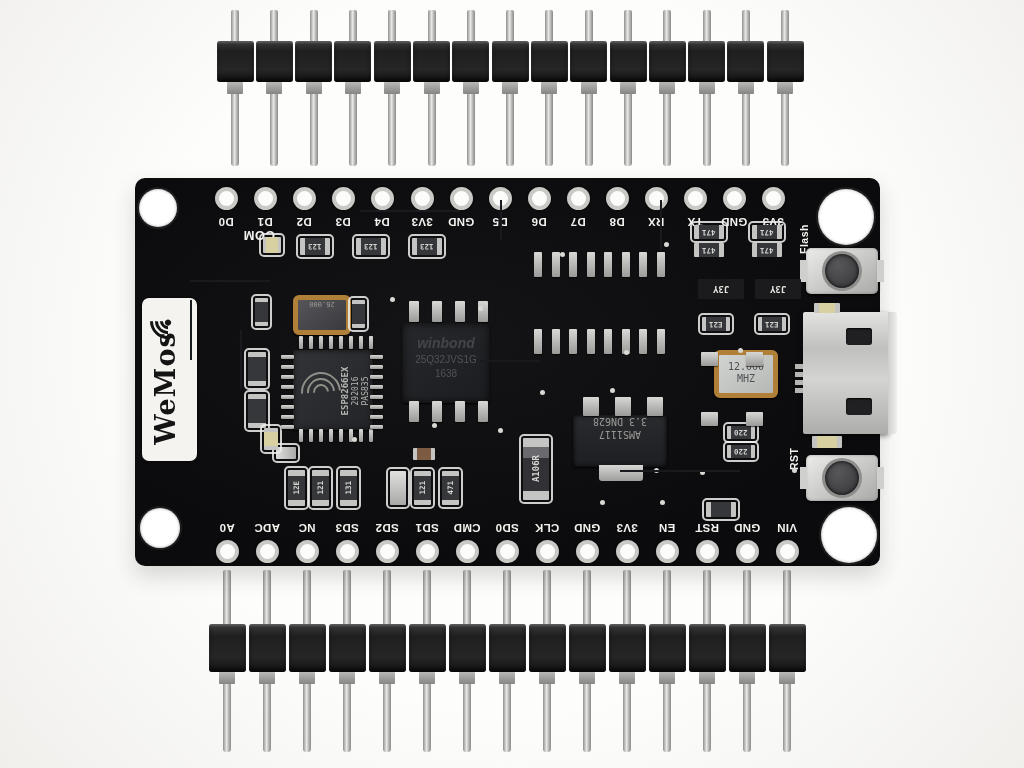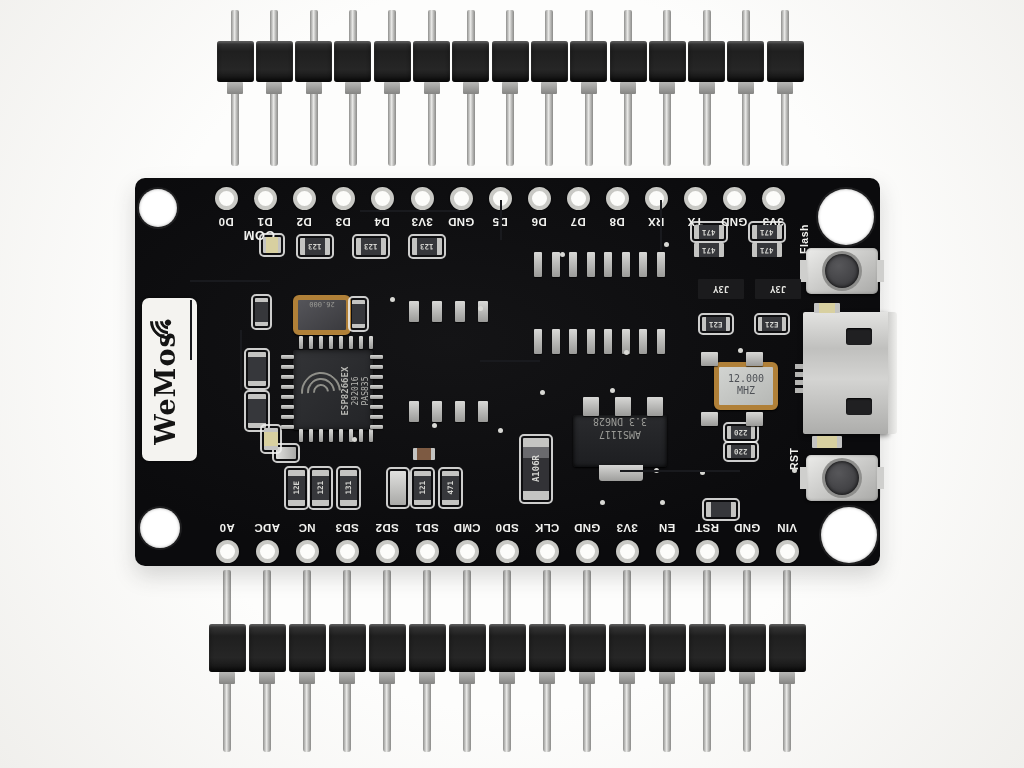--- a/index.html
+++ b/index.html
@@ -221,31 +221,36 @@
       <span class="arc" style="left:8px;top:22px;width:36px;height:36px;"></span>
       <span class="arc" style="left:14px;top:28px;width:24px;height:24px;"></span>
       <span class="arc" style="left:20px;top:34px;width:12px;height:12px;"></span>
       <div class="esp-text">
         <div class="l1">ESP8266EX</div>
         <div class="l2">292016</div>
         <div class="l3">PAS835</div>
       </div>
     </div>
 
+    <div id="winbond-chip" class="chip" style="left:267px;top:145px;">
+      <div class="l1">winbond</div>
+      <div class="l2">25Q32JVS1G</div>
+      <div class="l3">1638</div>
+    </div>
 
 
     <div id="ams-chip" class="chip" style="left:438px;top:237px;">
       <div class="txt">
         <div>AMS1117</div>
         <div>3.3 DN628</div>
       </div>
     </div>
     <div class="abs" style="left:464px;top:287px;width:44px;height:16px;background:linear-gradient(180deg,#d6d6d4,#9e9e9c);border-radius:0 0 3px 3px;"></div>
 
-    <div id="xtal-main" class="crystal" style="left:579px;top:184px;">
+    <div id="xtal-main" class="crystal" style="left:579px;top:172px;">
       <div class="txt">
         <div>12.000</div>
         <div>MHZ</div>
       </div>
     </div>
     <div id="xtal-esp" class="crystal" style="left:158px;top:117px;">
       <div class="txt">26.000</div>
     </div>
 
     <div class="smd v bracket" style="left:388px;top:260px;width:26px;height:62px;background:linear-gradient(180deg,#c4c4c2 0%,#c4c4c2 14%,#6a6a6e 14%,#6a6a6e 32%,#323236 32%,#323236 86%,#c4c4c2 86%);">

